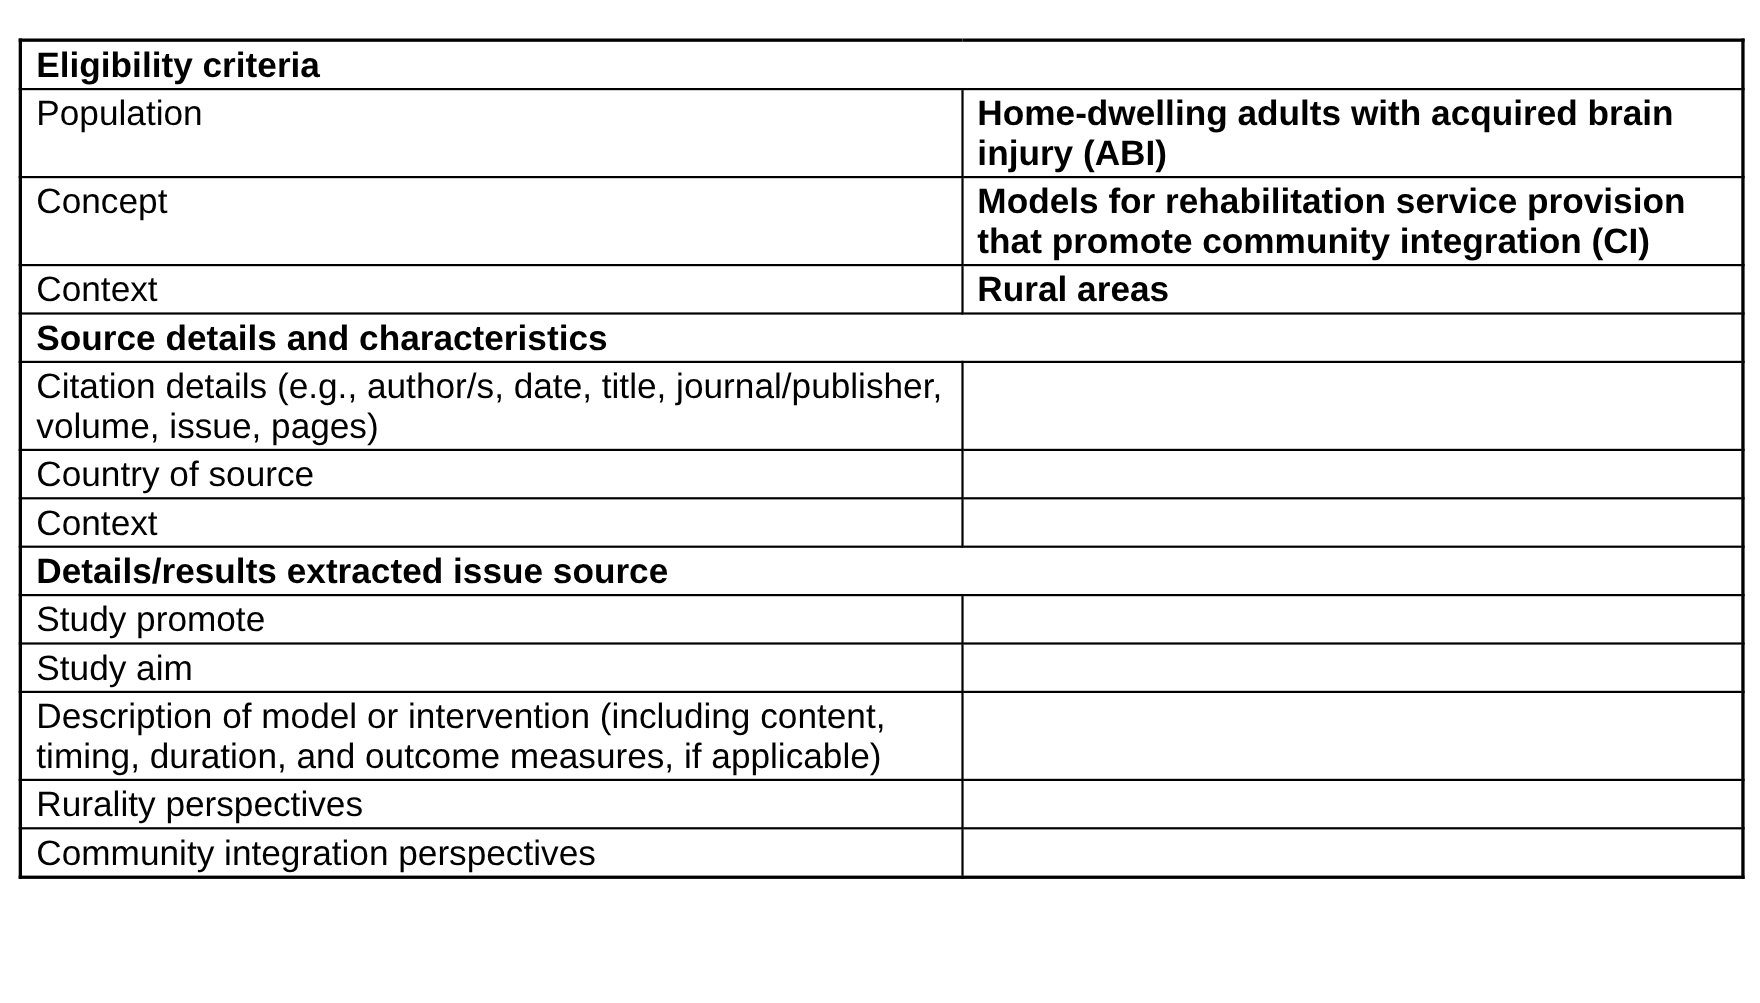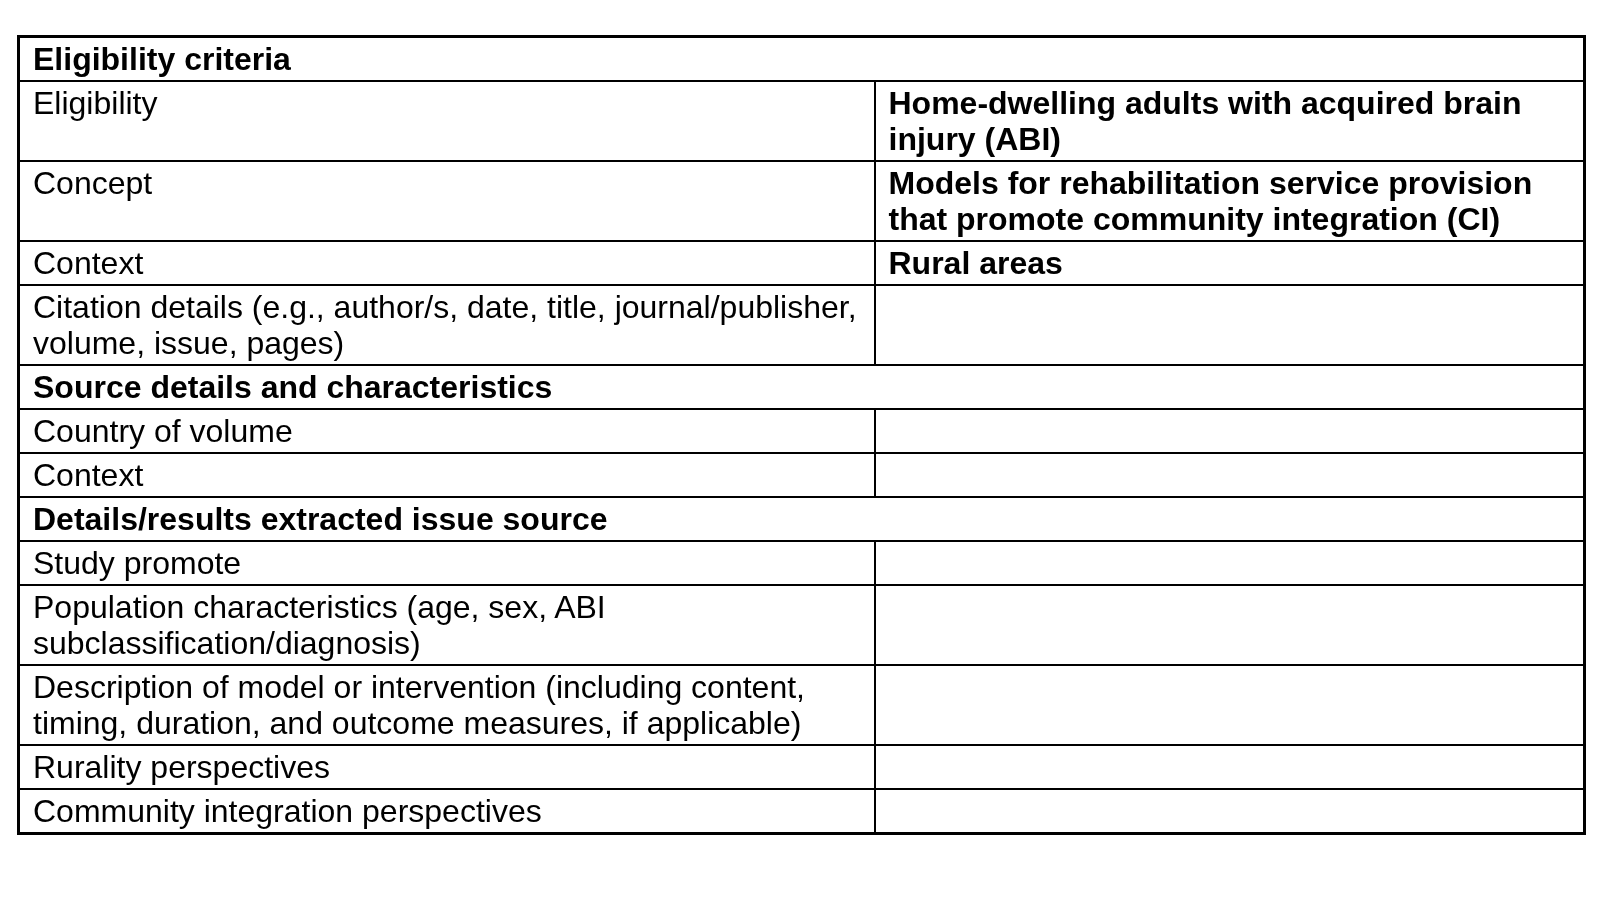--- a/index.html
+++ b/index.html
@@ -50,57 +50,57 @@
     <colgroup>
       <col class="col-label">
       <col class="col-value">
     </colgroup>
     <tbody>
 
       <tr>
         <td colspan="2" class="section-cell">Eligibility criteria</td>
       </tr>
       <tr>
-        <td class="label-cell">Eligibility</td>
+        <td class="label-cell">Population</td>
         <td class="value-cell">Home-dwelling adults with acquired brain injury (ABI)</td>
       </tr>
       <tr>
         <td class="label-cell">Concept</td>
         <td class="value-cell">Models for rehabilitation service provision that promote community integration (CI)</td>
       </tr>
       <tr>
         <td class="label-cell">Context</td>
         <td class="value-cell">Rural areas</td>
       </tr>
 
       <tr>
+        <td colspan="2" class="section-cell">Source details and characteristics</td>
+      </tr>
+      <tr>
         <td class="label-cell">Citation details (e.g., author/s, date, title, journal/publisher, volume, issue, pages)</td>
         <td class="value-cell"></td>
       </tr>
       <tr>
-        <td colspan="2" class="section-cell">Source details and characteristics</td>
-      </tr>
-      <tr>
-        <td class="label-cell">Country of volume</td>
+        <td class="label-cell">Country of source</td>
         <td class="value-cell"></td>
       </tr>
       <tr>
         <td class="label-cell">Context</td>
         <td class="value-cell"></td>
       </tr>
 
       <tr>
         <td colspan="2" class="section-cell">Details/results extracted issue source</td>
       </tr>
       <tr>
         <td class="label-cell">Study promote</td>
         <td class="value-cell"></td>
       </tr>
       <tr>
-        <td class="label-cell">Population characteristics (age, sex, ABI subclassification/diagnosis)</td>
+        <td class="label-cell">Study aim</td>
         <td class="value-cell"></td>
       </tr>
       <tr>
         <td class="label-cell">Description of model or intervention (including content, timing, duration, and outcome measures, if applicable)</td>
         <td class="value-cell"></td>
       </tr>
       <tr>
         <td class="label-cell">Rurality perspectives</td>
         <td class="value-cell"></td>
       </tr>

